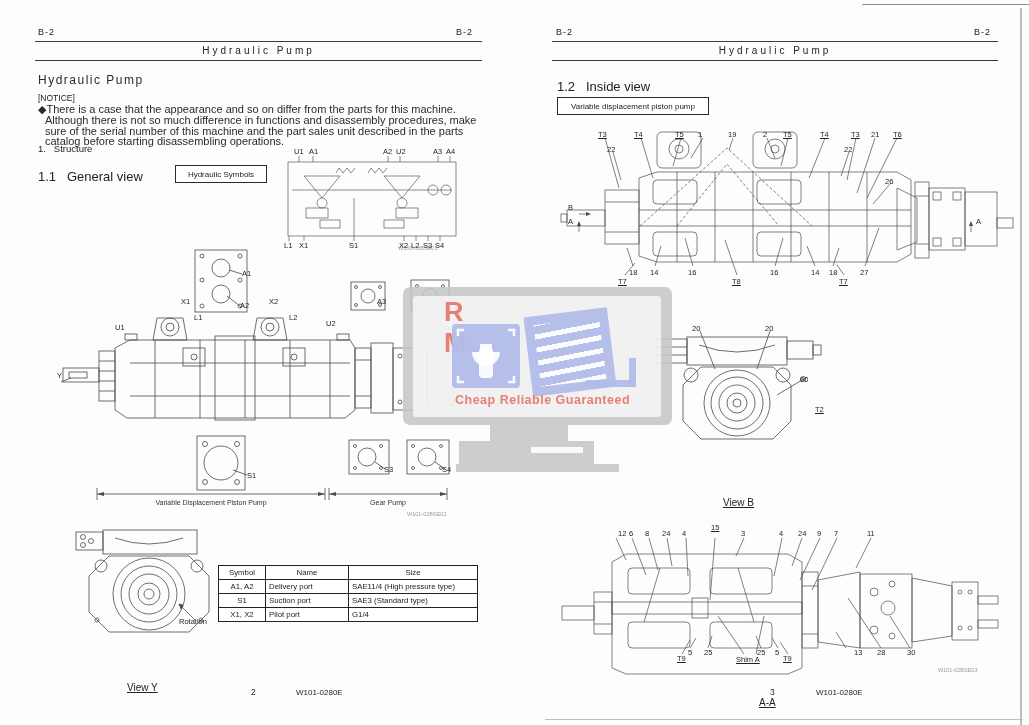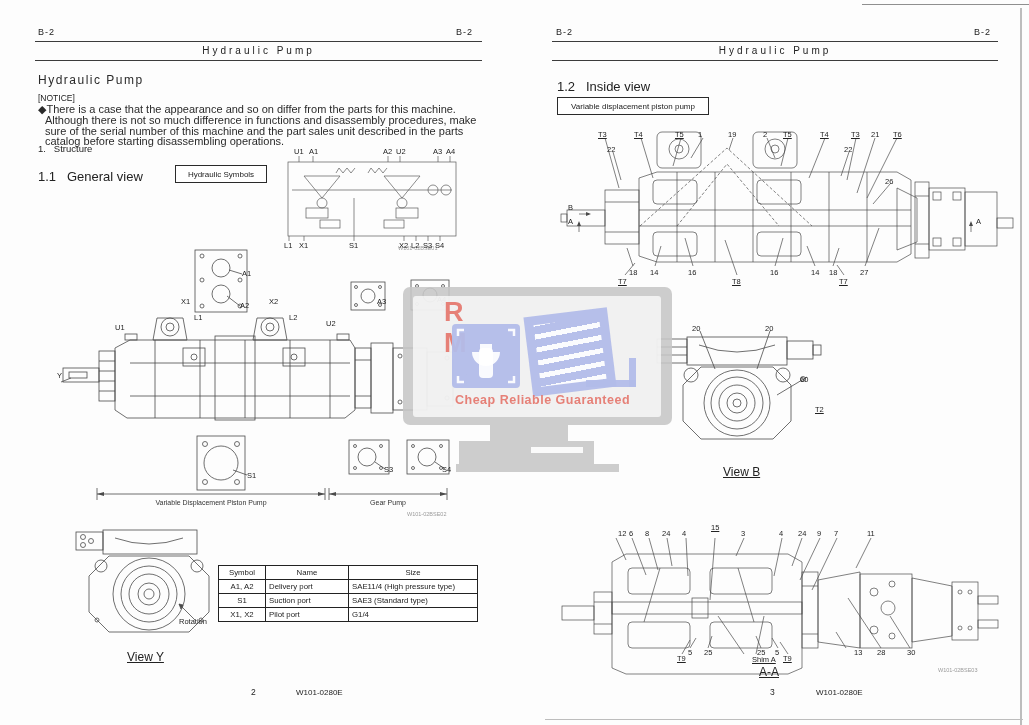--- a/index.html
+++ b/index.html
@@ -14,21 +14,21 @@
   .para{position:absolute;font-size:11px;line-height:10.8px;color:#2a2a2a;
         text-indent:-7px;padding-left:7px;}
   .h1{position:absolute;font-size:9.5px;color:#222;white-space:pre;}
   .h2{position:absolute;font-size:13px;color:#222;white-space:pre;}
   .boxlabel{position:absolute;border:1px solid #2a2a2a;background:#fff;display:flex;
             align-items:center;justify-content:center;font-size:8px;color:#222;}
   .diagram{position:absolute;}
   .diagram svg{position:absolute;left:0;top:0;}
   .callout{position:absolute;font-size:7.5px;line-height:1;color:#222;white-space:nowrap;z-index:3;}
   .callout.u{text-decoration:underline;}
-  .caption{position:absolute;font-size:12px;color:#222;text-decoration:underline;white-space:nowrap;z-index:3;}
+  .caption{position:absolute;font-size:10px;color:#222;text-decoration:underline;white-space:nowrap;z-index:3;margin-top:32px;}
   .dimlabel{position:absolute;font-size:7px;color:#333;white-space:nowrap;transform:translateX(-50%);z-index:3;}
   .code{position:absolute;font-size:5.5px;color:#9a9a9a;white-space:nowrap;z-index:3;}
   .footer{position:absolute;font-size:8.5px;color:#222;}
   table.ports{position:absolute;border-collapse:collapse;background:#fff;z-index:2;}
   table.ports th, table.ports td{border:1px solid #222;font-size:7.8px;font-weight:normal;
         padding:1px 3px;height:11px;color:#222;}
   table.ports td.c, table.ports th{text-align:center;}
   
   .wm{position:absolute;z-index:6;pointer-events:none;}
   .wm-gray{position:absolute;background:rgba(198,198,198,0.88);}
@@ -500,21 +500,21 @@
       <span class="callout" style="left: 151px; top: 4px; text-decoration: underline;">15</span>
       <span class="callout" style="left: 181px; top: 10px;">3</span>
       <span class="callout" style="left: 219px; top: 10px;">4</span>
       <span class="callout" style="left: 238px; top: 10px;">24</span>
       <span class="callout" style="left: 257px; top: 10px;">9</span>
       <span class="callout" style="left: 274px; top: 10px;">7</span>
       <span class="callout" style="left: 307px; top: 10px;">11</span>
       <span class="callout u" style="left: 117px; top: 135px;">T9</span>
       <span class="callout" style="left: 128px; top: 129px;">5</span>
       <span class="callout" style="left: 144px; top: 129px;">25</span>
-      <span class="callout u" style="left: 192px; top: 136px;">Shim A</span>
+      <span class="callout u" style="left: 176px; top: 136px;">Shim A</span>
       <span class="callout" style="left: 197px; top: 129px;">25</span>
       <span class="callout" style="left: 215px; top: 129px;">5</span>
       <span class="callout u" style="left: 223px; top: 135px;">T9</span>
       <span class="callout" style="left: 282px; top: 129px; margin-left: 12px;">13</span>
       <span class="callout" style="left: 317px; top: 129px;">28</span>
       <span class="callout" style="left: 347px; top: 129px;">30</span>
     </div>
 
   <span class="footer" style="left:770px;top:687px;">3</span>
   <span class="footer" style="left:816px;top:688px;font-size:8px;">W101-0280E</span>

